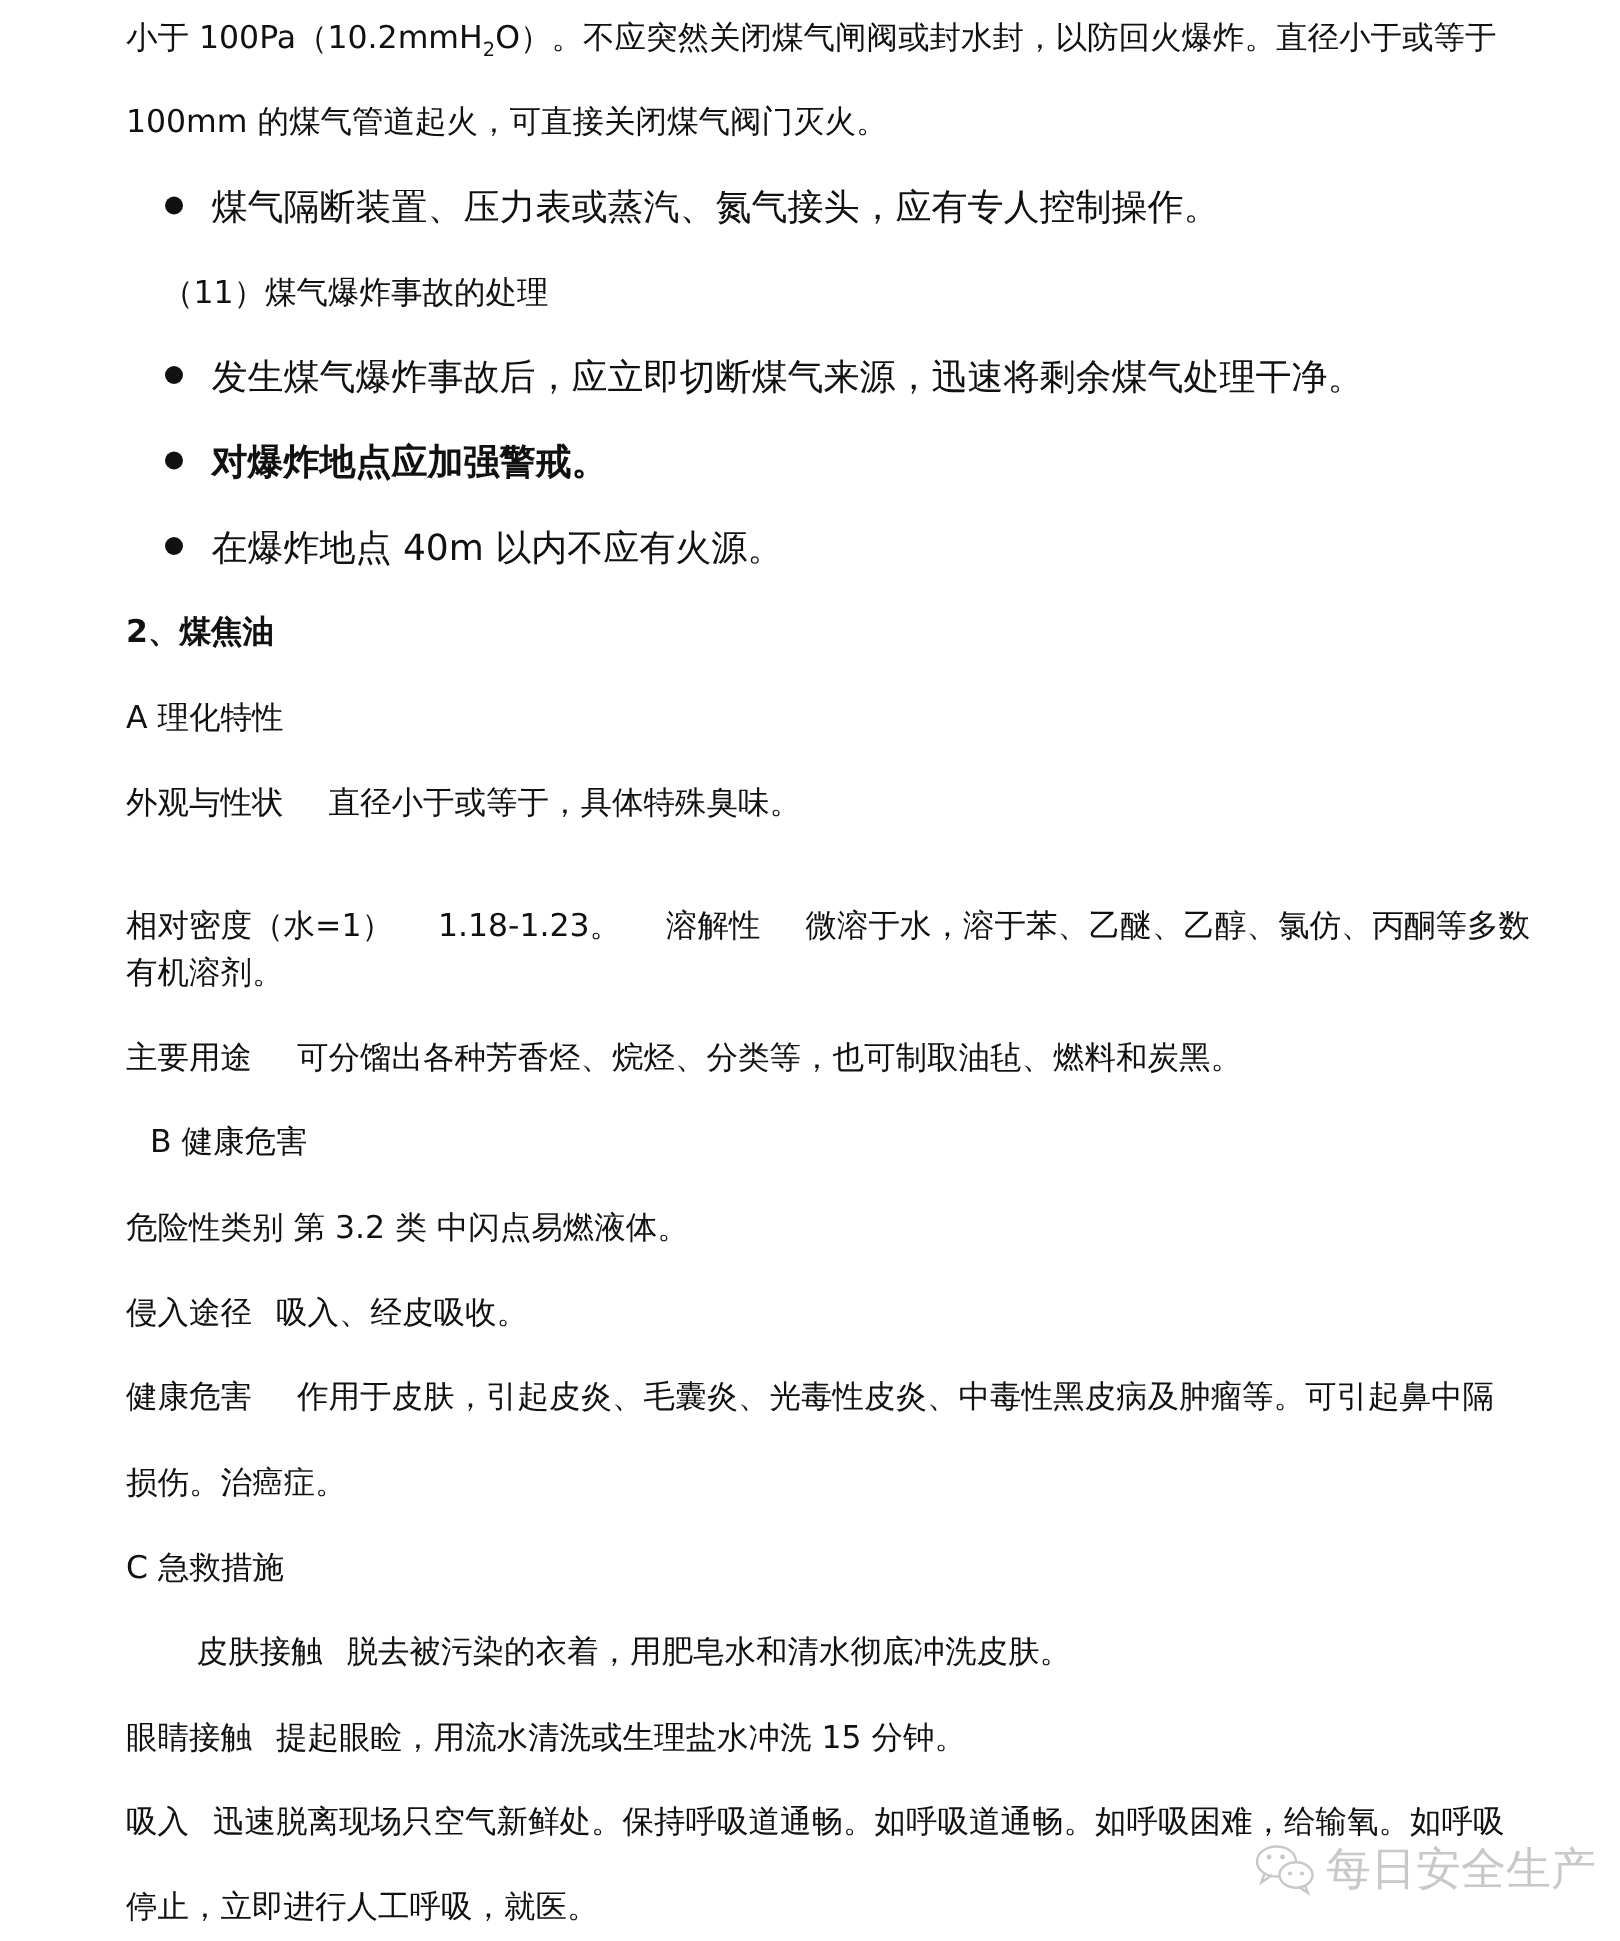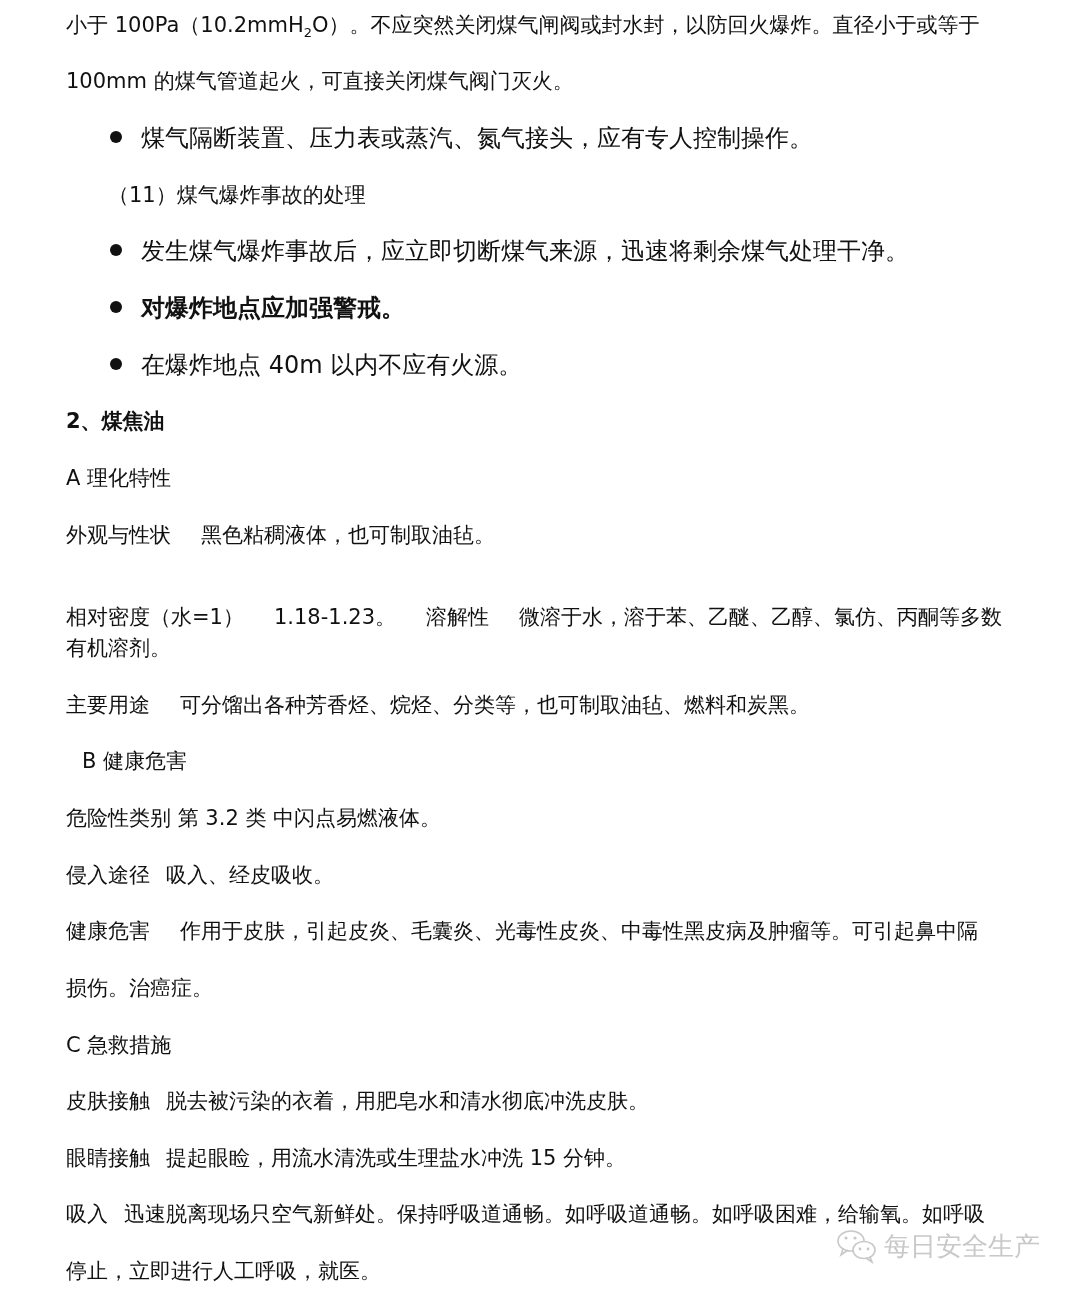--- a/index.html
+++ b/index.html
@@ -2,35 +2,35 @@
 <html><head>
   <meta charset="utf-8">
   <style>
     html, body { margin: 0; padding: 0; background: #ffffff; }
     body {
       width: 1080px; height: 1294px; position: relative; overflow: hidden;
       font-family: "DejaVu Sans", "Liberation Sans", sans-serif;
       color: #111111;
     }
     .line {
-      position: absolute; left: 66px; font-size: 21px; line-height: 30px;
+      position: absolute; left: 84px; font-size: 21px; line-height: 30px;
       white-space: nowrap; letter-spacing: 0px;
     }
     .bold { font-weight: bold; }
     .bullet-row { position: absolute; left: 110px; font-size: 24px; line-height: 30px; white-space: nowrap; }
     .bullet-dot {
       display: inline-block; width: 12px; height: 12px; border-radius: 50%;
       background: #111111; margin-right: 19px; vertical-align: middle; position: relative; top: -2px;
     }
     .gap { display: inline-block; width: 30px; }
     .gap-s { display: inline-block; width: 16px; }
     sub { font-size: 13px; }
     .watermark {
       position: absolute; left: 836px; top: 1226px; height: 40px;
-      display: flex; align-items: center; color: #c8c8c8; font-size: 26px;
+      display: flex; align-items: center; color: #c8c8c8; font-size: 30px;
     }
     .watermark svg { margin-right: 6px; }
   </style>
 </head>
 <body>
 
 <div>
 
   <div class="line" style="top:10px;">
     <span>小于 100Pa（10.2mmH</span><sub>2</sub><span>O）。不应突然关闭煤气闸阀或封水封，以防回火爆炸。直径小于或等于</span>
@@ -50,21 +50,21 @@
     <span class="bullet-dot"></span><span>对爆炸地点应加强警戒。</span>
   </div>
   <div class="bullet-row" style="top:350px;">
     <span class="bullet-dot"></span><span>在爆炸地点 40m 以内不应有火源。</span>
   </div>
 
   <div class="line bold" style="top:406px;">2、煤焦油</div>
   <div class="line" style="top:463px;">A 理化特性</div>
 
   <div class="line" style="top:520px;">
-    <span>外观与性状</span><span class="gap"></span><span>黑色粘稠液体，也可制取油毡。</span>
+    <span>外观与性状</span><span class="gap"></span><span>直径小于或等于，具体特殊臭味。</span>
   </div>
 
   <div class="line" style="top:576px;margin-top:26px;">
     <span>相对密度（水=1）</span><span class="gap"></span><span>1.18-1.23。</span><span class="gap"></span><span>溶解性</span><span class="gap"></span><span>微溶于水，溶于苯、乙醚、乙醇、氯仿、丙酮等多数</span>
   </div>
   <div class="line" style="top:633px;">有机溶剂。</div>
 
   <div class="line" style="top:690px;">
     <span>主要用途</span><span class="gap"></span><span>可分馏出各种芳香烃、烷烃、分类等，也可制取油毡、燃料和炭黑。</span>
   </div>
@@ -76,21 +76,21 @@
     <span>侵入途径</span><span class="gap-s"></span><span>吸入、经皮吸收。</span>
   </div>
 
   <div class="line" style="top:916px;">
     <span>健康危害</span><span class="gap"></span><span>作用于皮肤，引起皮炎、毛囊炎、光毒性皮炎、中毒性黑皮病及肿瘤等。可引起鼻中隔</span>
   </div>
   <div class="line" style="top:973px;">损伤。治癌症。</div>
 
   <div class="line" style="top:1030px;">C 急救措施</div>
 
-  <div class="line" style="top:1086px;">
+  <div class="line" style="top:1086px;margin-left:47px;">
     <span>皮肤接触</span><span class="gap-s"></span><span>脱去被污染的衣着，用肥皂水和清水彻底冲洗皮肤。</span>
   </div>
   <div class="line" style="top:1143px;">
     <span>眼睛接触</span><span class="gap-s"></span><span>提起眼睑，用流水清洗或生理盐水冲洗 15 分钟。</span>
   </div>
   <div class="line" style="top:1199px;">
     <span>吸入</span><span class="gap-s"></span><span>迅速脱离现场只空气新鲜处。保持呼吸道通畅。如呼吸道通畅。如呼吸困难，给输氧。如呼吸</span>
   </div>
   <div class="line" style="top:1256px;">停止，立即进行人工呼吸，就医。</div>
 

